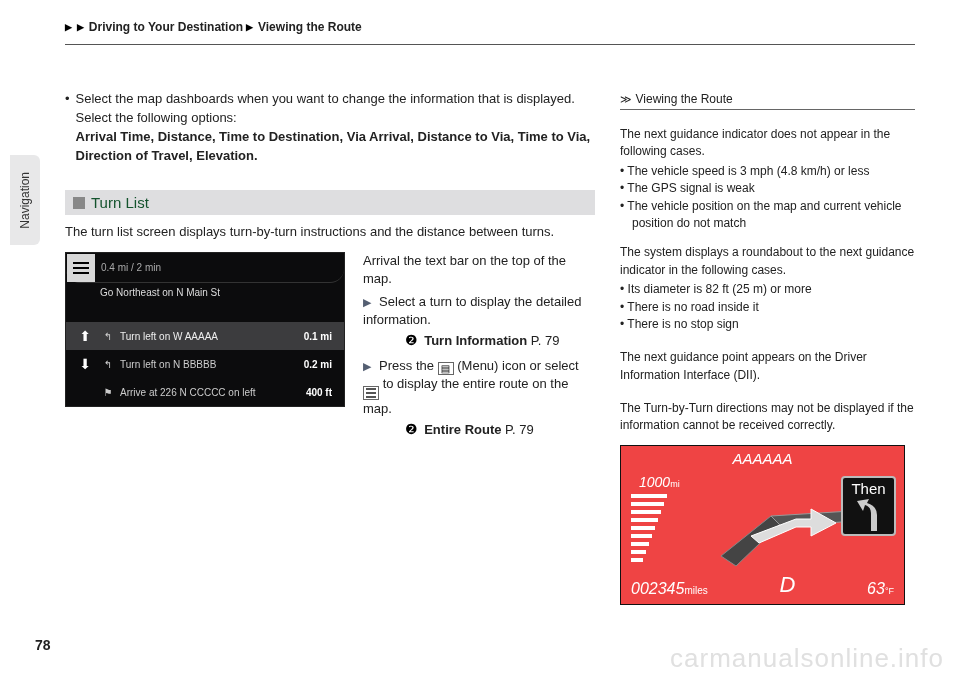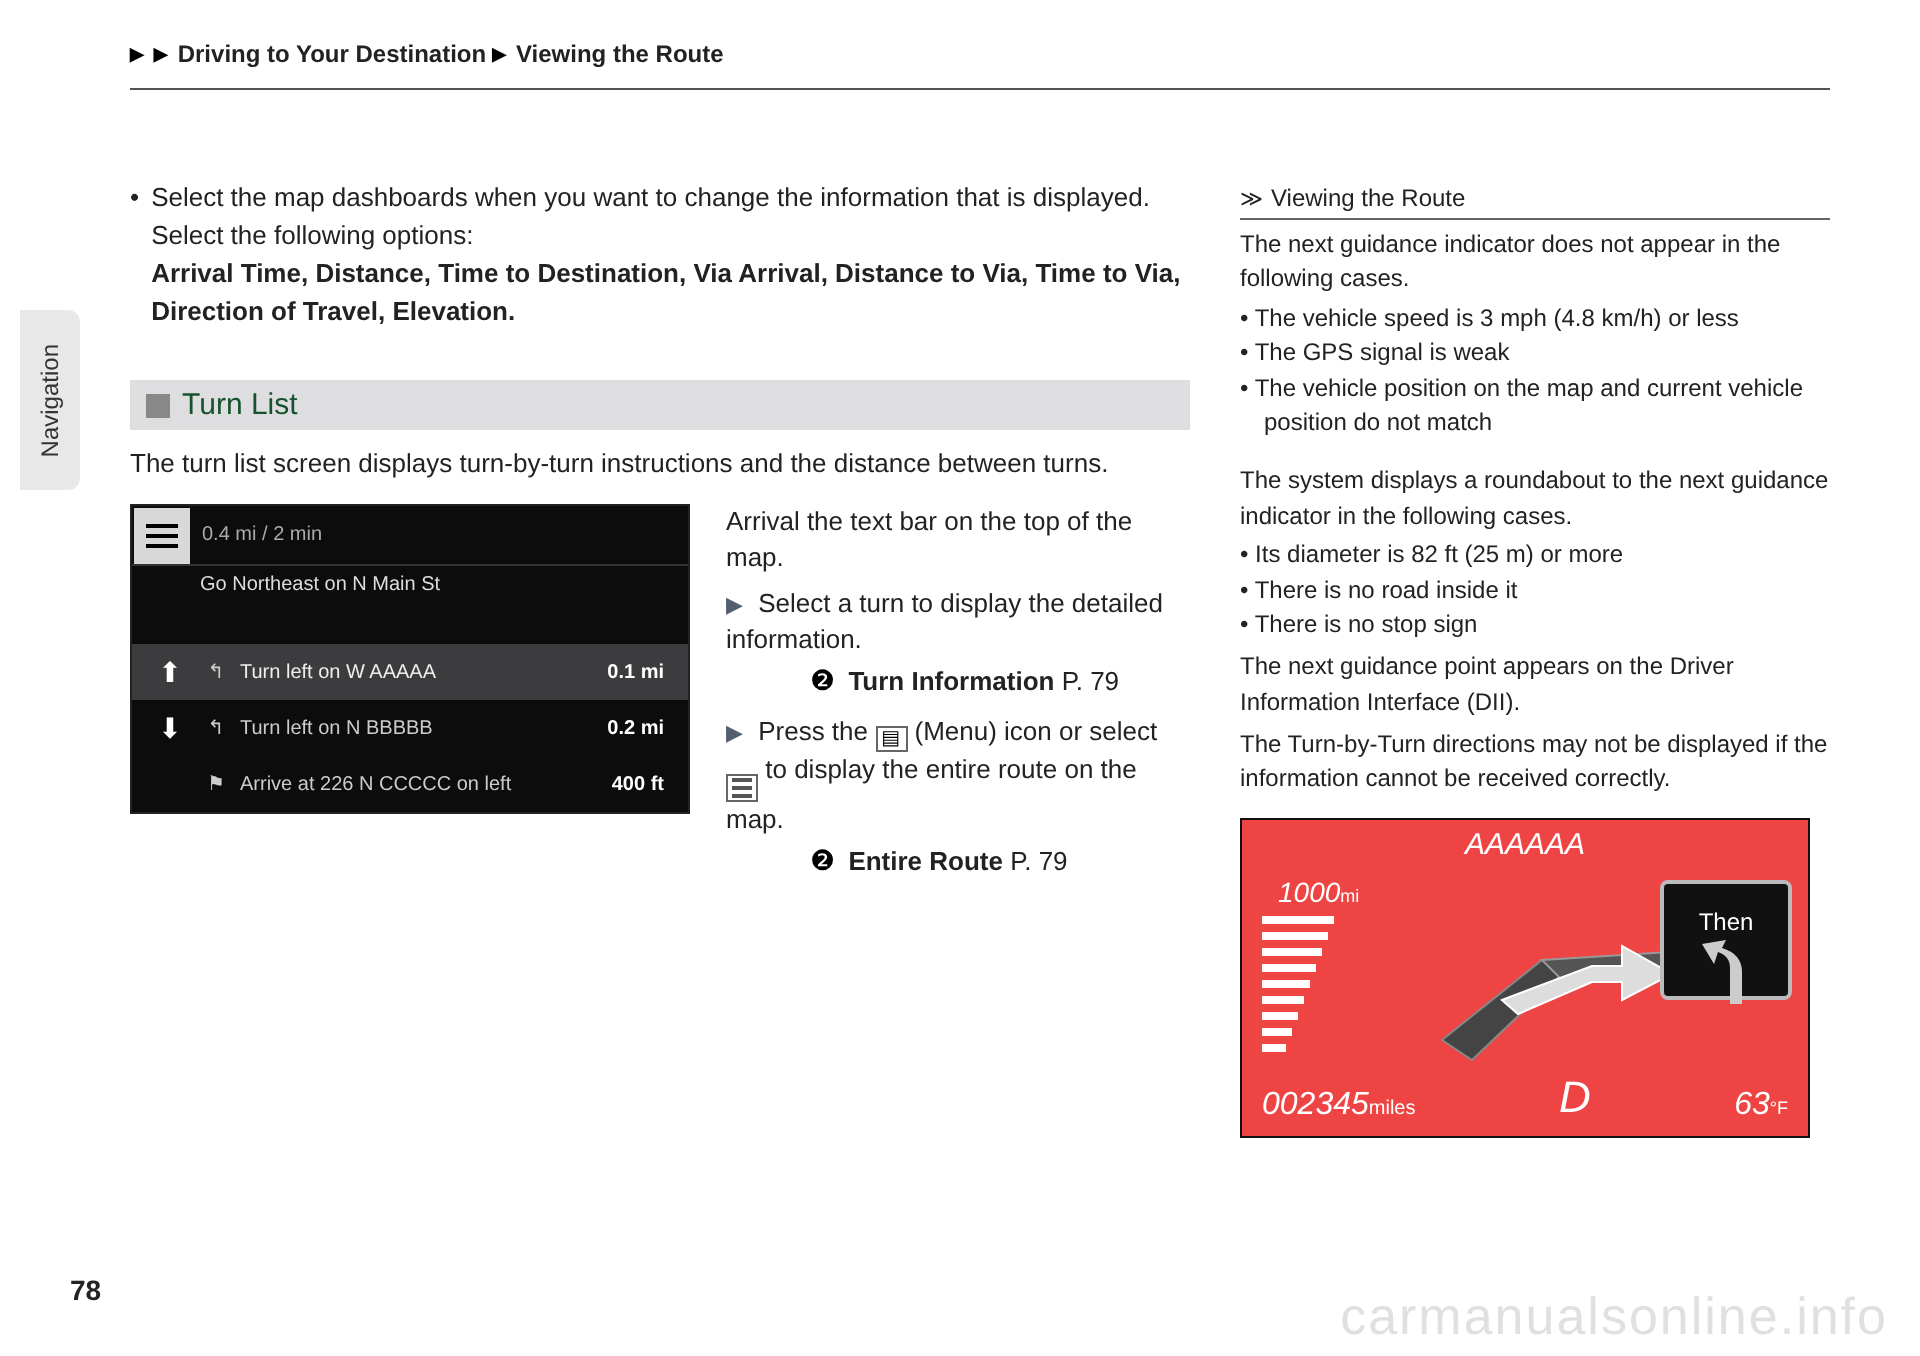--- a/index.html
+++ b/index.html
@@ -78,20 +78,21 @@
       height: 155px;
       background: #0c0c0d;
       color: #fff;
       font-size: 10px;
       position: relative;
       border: 1px solid #222;
     }
     .navimg .topbar {
       height: 30px; display: flex; align-items: center;
       border-bottom: 1px solid #333;
+      border-radius: 14px;
     }
     .navimg .menuicon {
       width: 28px; height: 28px; background: #d8d8d8;
       margin: 1px 6px 1px 1px;
       display: flex; align-items: center; justify-content: center;
       flex-direction: column; gap: 3px;
     }
     .navimg .menuicon div { width: 16px; height: 2px; background: #000; }
     .navimg .topinfo { color: #aaa; }
     .navimg .gotext { padding: 4px 34px 24px; color: #ddd; }
@@ -117,43 +118,43 @@
       align-items:center; justify-content:center;
       flex-direction:column; gap:2px; vertical-align:-2px; background:#fff;
     }
     .listicon-inline div{ height:2px; background:#555; width:10px; }
     .side .side-h {
       display:flex; align-items:center; gap:4px;
       border-bottom:1px solid #666; padding-bottom:3px;
       font-size:12px; margin-top: 2px;
     }
     .side .side-h .chev { font-size: 11px; }
-    .side p { font-size: 12px; line-height: 1.45; margin-top: 4px; }
+    .side p { font-size: 12px; line-height: 1.45; margin-top: 16px; }
     .side ul { list-style: none; margin-top:2px; }
     .side ul li { font-size: 12px; line-height: 1.45; padding-left: 12px; text-indent: -12px; }
     .side ul li::before { content: "• "; }
     .dii {
       width: 285px; height: 160px; background:#ef4444; margin-top: 10px;
       position:relative; color:#fff; border:1px solid #111;
       overflow:hidden;
     }
     .dii .title { position:absolute; top:4px; left:0; right:0; text-align:center; font-style:italic; font-size:15px; }
     .dii .dist-l { position:absolute; top:28px; left:18px; font-style:italic; font-size:14px;}
     .dii .bars {
       position:absolute; top:48px; left:10px; width: 40px;
     }
     .dii .bars div { height:4px; background:#fff; margin-bottom:4px; }
     .dii .arrow3d {
       position:absolute; top:35px; left:80px; width:160px; height:95px;
     }
     .dii .arrow3d svg { width:100%; height:100%; }
     .dii .then {
-      position:absolute; top: 30px; right:8px; width:66px; height:60px;
+      position:absolute; top: 30px; right:8px; width:55px; height:60px;
       border:2px solid #bbb; border-radius:4px; text-align:center;
-      font-size:12px; padding-top:12px; background:#111;
+      font-size:15px; padding-top:2px; background:#111;
     }
     .dii .then svg { width: 28px; height: 36px; }
     .dii .bottom { position:absolute; bottom:6px; left:10px; right:10px; display:flex; justify-content:space-between; font-style:italic; align-items:flex-end;}
     .dii .bottom .odo { font-size:16px; }
     .dii .bottom .odo .u { font-size:10px; font-style:normal;}
     .dii .bottom .gear { font-size:22px; font-style:italic; font-weight:300;}
     .dii .bottom .temp { font-size:16px; }
     .dii .bottom .temp .u { font-size:9px; font-style:normal;}
     .pagenum { position:absolute; bottom: 25px; left: 35px; font-weight:bold; font-size:14px;}
     .watermark {

